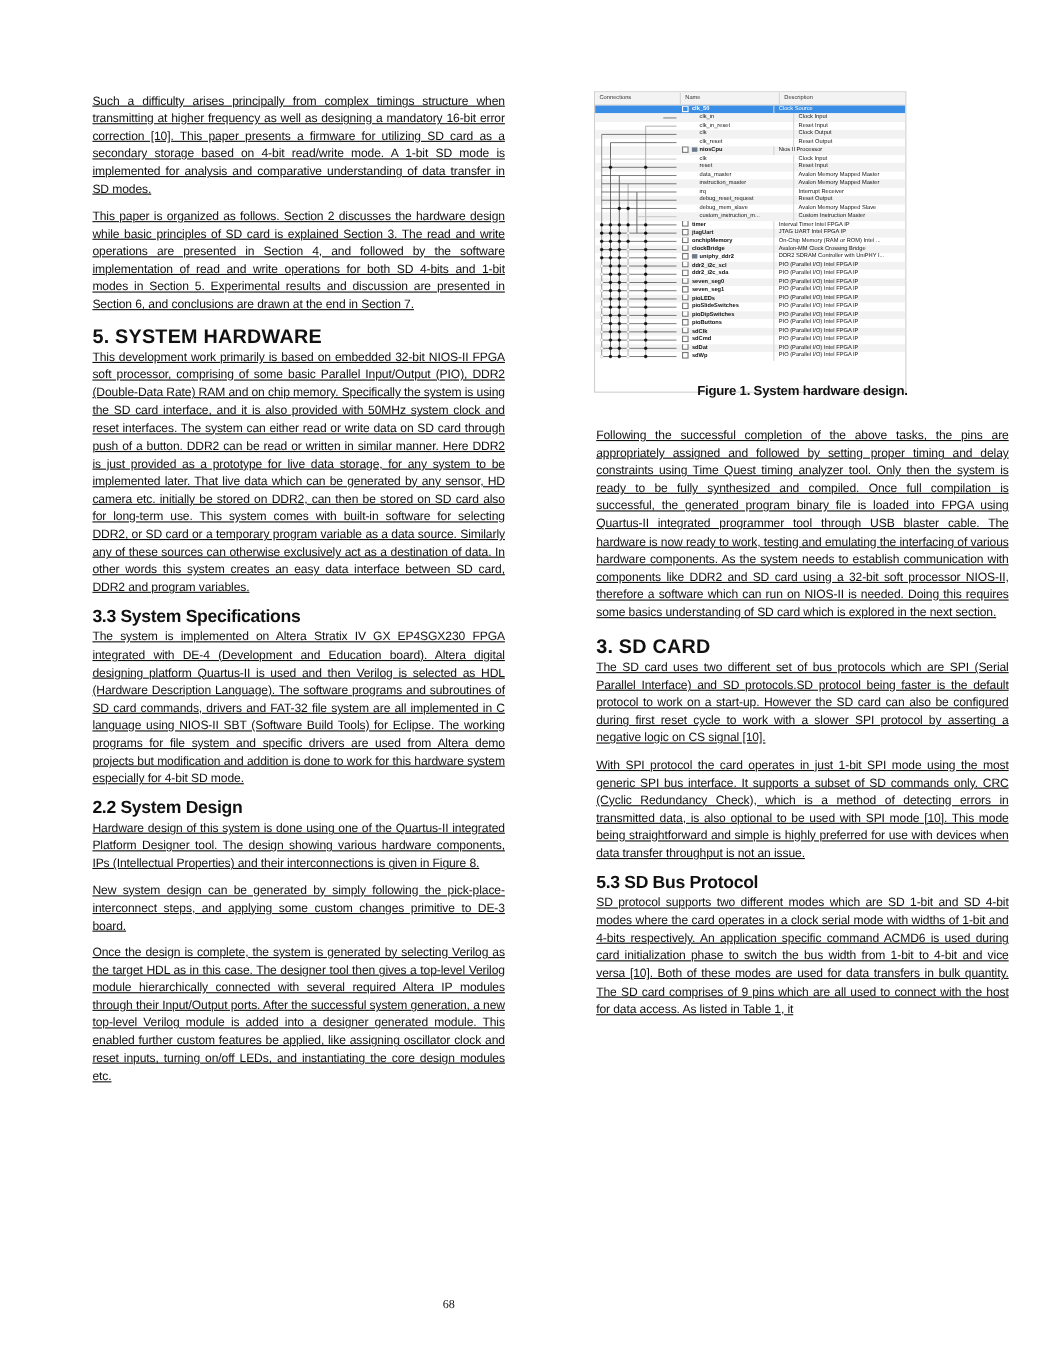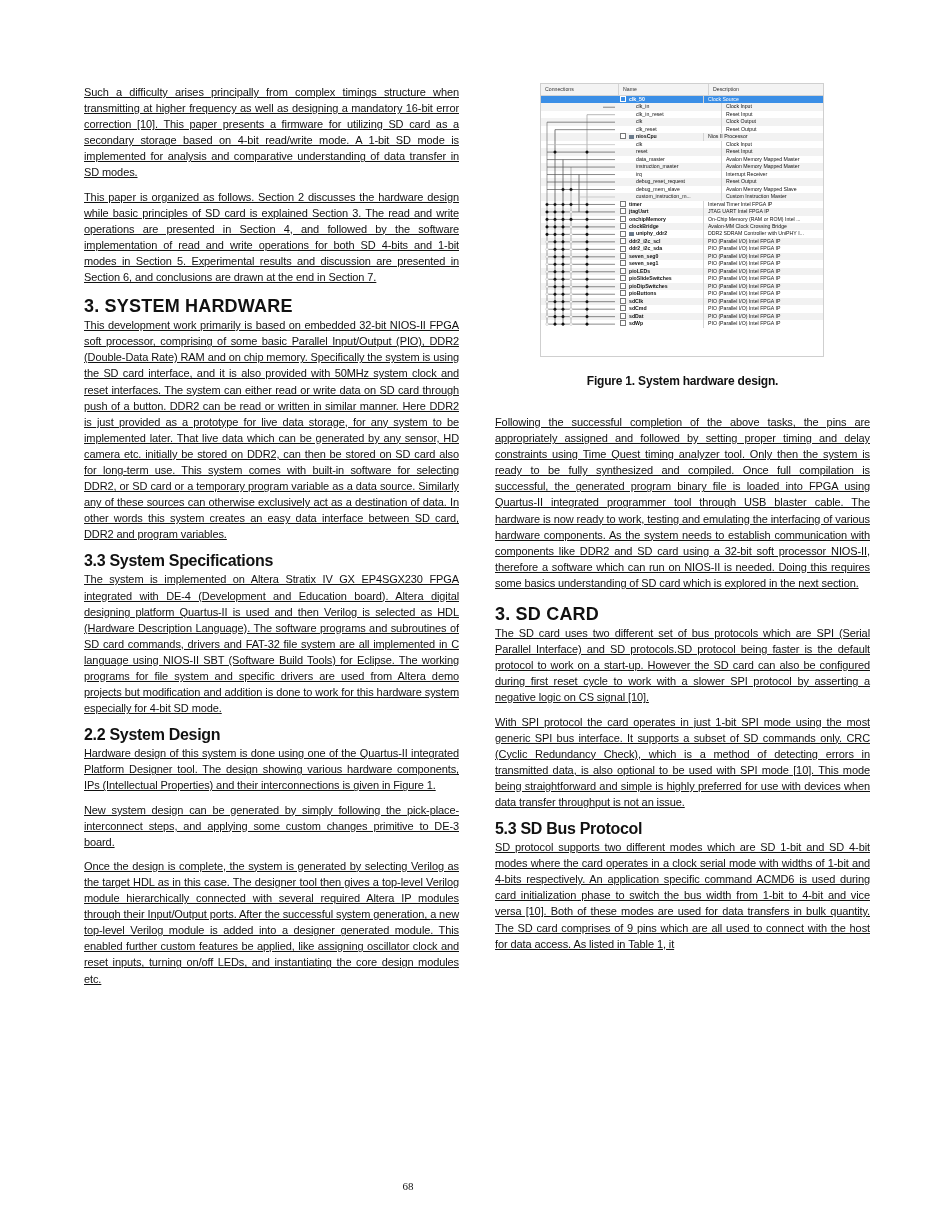--- a/index.html
+++ b/index.html
@@ -35,26 +35,26 @@
   svg.conn { position: absolute; left: 0; top: 0; }
   .page-num { position: absolute; top: 1180px; left: 0; width: 816px; text-align: center;
               font-family: "Liberation Serif", serif; font-size: 11px; }
 </style>
 </head>
 <body>
 
 <div class="col col-left">
   <p class="body">Such a difficulty arises principally from complex timings structure when transmitting at higher frequency as well as designing a mandatory 16-bit error correction [10]. This paper presents a firmware for utilizing SD card as a secondary storage based on 4-bit read/write mode. A 1-bit SD mode is implemented for analysis and comparative understanding of data transfer in SD modes.</p>
   <p class="body gap">This paper is organized as follows. Section 2 discusses the hardware design while basic principles of SD card is explained Section 3. The read and write operations are presented in Section 4, and followed by the software implementation of read and write operations for both SD 4-bits and 1-bit modes in Section 5. Experimental results and discussion are presented in Section 6, and conclusions are drawn at the end in Section 7.</p>
-  <h2 class="sec">3.  SYSTEM HARDWARE</h2>
+  <h2 class="sec">5.  SYSTEM HARDWARE</h2>
   <p class="body">This development work primarily is based on embedded 32-bit NIOS-II FPGA soft processor, comprising of some basic Parallel Input/Output (PIO), DDR2 (Double-Data Rate) RAM and on chip memory. Specifically the system is using the SD card interface, and it is also provided with 50MHz system clock and reset interfaces. The system can either read or write data on SD card through push of a button. DDR2 can be read or written in similar manner. Here DDR2 is just provided as a prototype for live data storage, for any system to be implemented later. That live data which can be generated by any sensor, HD camera etc. initially be stored on DDR2, can then be stored on SD card also for long-term use. This system comes with built-in software for selecting DDR2, or SD card or a temporary program variable as a data source. Similarly any of these sources can otherwise exclusively act as a destination of data. In other words this system creates an easy data interface between SD card, DDR2 and program variables.</p>
   <h3 class="sub">3.3  System Specifications</h3>
   <p class="body">The system is implemented on Altera Stratix IV GX EP4SGX230 FPGA integrated with DE-4 (Development and Education board). Altera digital designing platform Quartus-II is used and then Verilog is selected as HDL (Hardware Description Language). The software programs and subroutines of SD card commands, drivers and FAT-32 file system are all implemented in C language using NIOS-II SBT (Software Build Tools) for Eclipse. The working programs for file system and specific drivers are used from Altera demo projects but modification and addition is done to work for this hardware system especially for 4-bit SD mode.</p>
   <h3 class="sub">2.2  System Design</h3>
-  <p class="body">Hardware design of this system is done using one of the Quartus-II integrated Platform Designer tool. The design showing various hardware components, IPs (Intellectual Properties) and their interconnections is given in Figure 1.</p>
+  <p class="body">Hardware design of this system is done using one of the Quartus-II integrated Platform Designer tool. The design showing various hardware components, IPs (Intellectual Properties) and their interconnections is given in Figure 8.</p>
   <p class="body gap">New system design can be generated by simply following the pick-place-interconnect steps, and applying some custom changes primitive to DE-3 board.</p>
   <p class="body gap">Once the design is complete, the system is generated by selecting Verilog as the target HDL as in this case. The designer tool then gives a top-level Verilog module hierarchically connected with several required Altera IP modules through their Input/Output ports. After the successful system generation, a new top-level Verilog module is added into a designer generated module. This enabled further custom features be applied, like assigning oscillator clock and reset inputs, turning on/off LEDs, and instantiating the core design modules etc.</p>
 </div>
 
 <div class="figure">
   <div class="fig-header">
     <div class="fh-conn">Connections</div>
     <div class="fh-name">Name</div>
     <div class="fh-desc">Description</div>
   </div>
@@ -336,21 +336,21 @@
         <div class="c-desc">PIO (Parallel I/O) Intel FPGA IP</div>
       </div>
       <div class="fig-row">
         <div class="c-conn"></div>
         <div class="c-name lvl0"><span class="expander"></span><span>sdWp</span></div>
         <div class="c-desc">PIO (Parallel I/O) Intel FPGA IP</div>
       </div>
     </div>
 </div>
 
-<div class="col col-right" style="top: 374px;">
+<div class="col col-right" style="top: 348px; margin-left: 47px;">
   <p class="caption" style="margin:0 0 0 0;">Figure 1. System hardware design.</p>
   <p class="body" style="margin-top: 26px;">Following the successful completion of the above tasks, the pins are appropriately assigned and followed by setting proper timing and delay constraints using Time Quest timing analyzer tool. Only then the system is ready to be fully synthesized and compiled. Once full compilation is successful, the generated program binary file is loaded into FPGA using Quartus-II integrated programmer tool through USB blaster cable. The hardware is now ready to work, testing and emulating the interfacing of various hardware components. As the system needs to establish communication with components like DDR2 and SD card using a 32-bit soft processor NIOS-II, therefore a software which can run on NIOS-II is needed. Doing this requires some basics understanding of SD card which is explored in the next section.</p>
   <h2 class="sec" style="margin-top: 12px;">3.  SD CARD</h2>
   <p class="body">The SD card uses two different set of bus protocols which are SPI (Serial Parallel Interface) and SD protocols.SD protocol being faster is the default protocol to work on a start-up. However the SD card can also be configured during first reset cycle to work with a slower SPI protocol by asserting a negative logic on CS signal [10].</p>
   <p class="body gap">With SPI protocol the card operates in just 1-bit SPI mode using the most generic SPI bus interface. It supports a subset of SD commands only. CRC (Cyclic Redundancy Check), which is a method of detecting errors in transmitted data, is also optional to be used with SPI mode [10]. This mode being straightforward and simple is highly preferred for use with devices when data transfer throughput is not an issue.</p>
   <h3 class="sub">5.3  SD Bus Protocol</h3>
   <p class="body">SD protocol supports two different modes which are SD 1-bit and SD 4-bit modes where the card operates in a clock serial mode with widths of 1-bit and 4-bits respectively. An application specific command ACMD6 is used during card initialization phase to switch the bus width from 1-bit to 4-bit and vice versa [10]. Both of these modes are used for data transfers in bulk quantity. The SD card comprises of 9 pins which are all used to connect with the host for data access. As listed in Table 1, it</p>
 </div>
 
 <div class="page-num">68</div>

